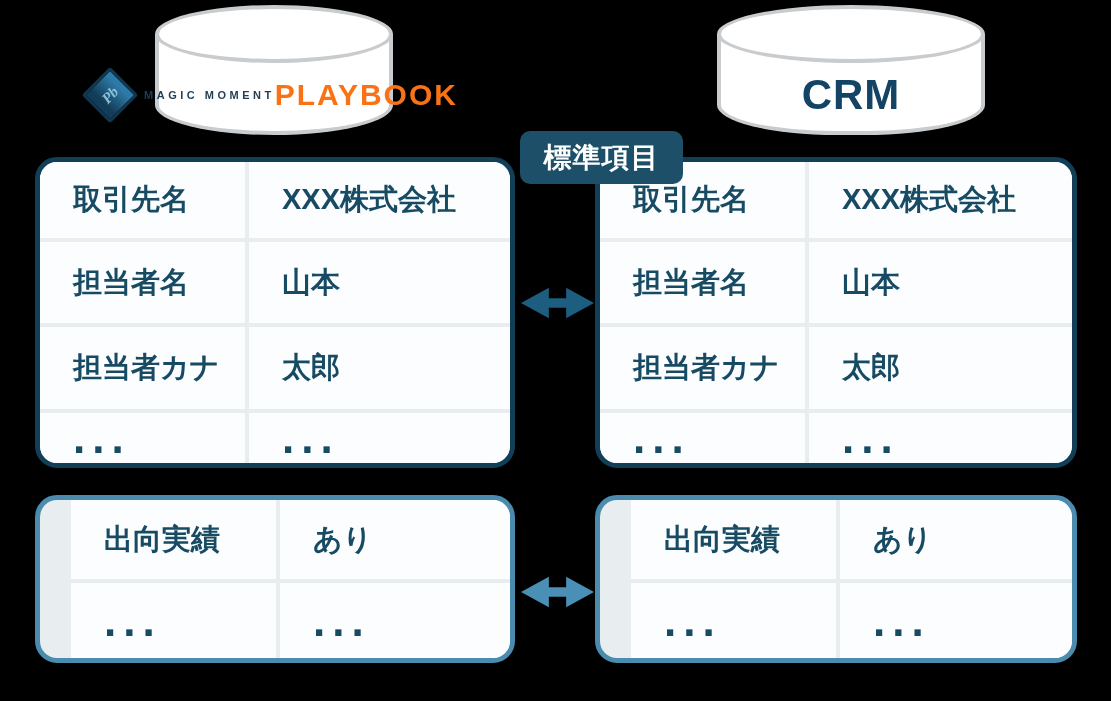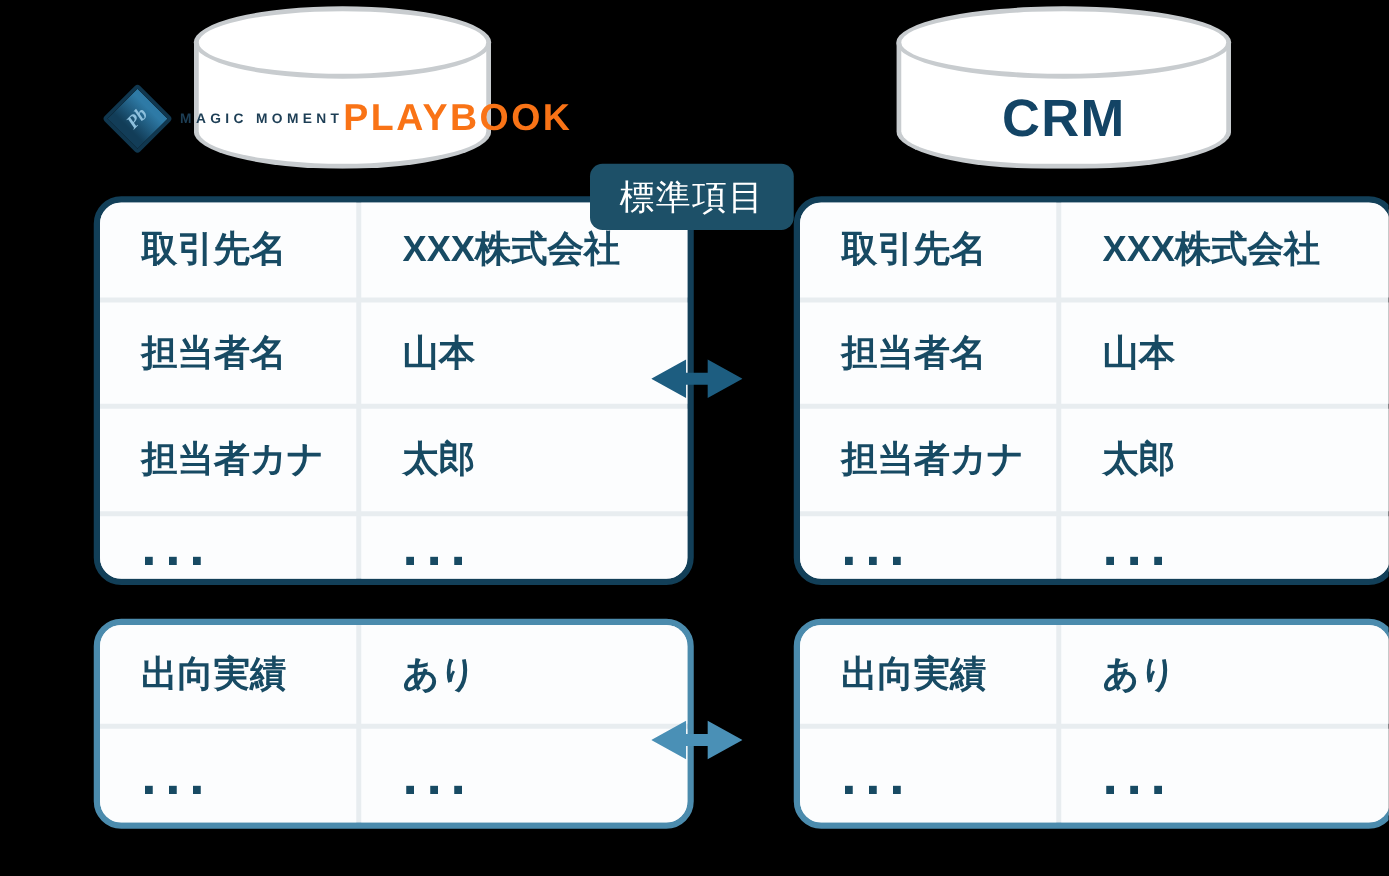--- a/index.html
+++ b/index.html
@@ -47,36 +47,36 @@
   .logo-large {
     font-size:30px; font-weight:bold; letter-spacing:2px; color:#f97316;
     line-height:1.05; white-space:nowrap;
   }
   .crm-label { font-size:42px; font-weight:bold; color:#134465; letter-spacing:1px; }
 
   
   .badge {
     position:absolute; z-index:5; border-radius:10px;
     display:flex; align-items:center; justify-content:center;
-    color:#ffffff; font-weight:normal; white-space:nowrap;
+    color:#ffffff; font-weight:bold; white-space:nowrap;margin-left:48px;
   }
   .badge-standard { left:472px; top:131px; width:163px; height:53px;
                     background:#1d5068; font-size:28px; letter-spacing:1px; }
   .badge-custom   { left:437px; top:639px; width:241px; height:56px;
                     background:#4b8bad; font-size:27px; letter-spacing:1px; }
 
   
   .map-table {
     position:absolute; box-sizing:border-box; z-index:1;
     display:grid; gap:4px; overflow:hidden;
     background:#e8edf0; border-radius:22px;
   }
   .map-table.std  { border:5px solid #123f58; grid-template-rows:76px 81px 82px 1fr; }
-  .map-table.cust { border:5px solid #4b8bad; grid-template-rows:79px 1fr; }
-  .map-table { grid-template-columns:205px 1fr;margin-left:40px; }
+  .map-table.cust { border:5px solid #4b8bad; grid-template-rows:79px 1fr;padding-left:31px; }
+  .map-table { grid-template-columns:205px 1fr; }
 
   .cell {
     background:#fcfdfe; display:flex; align-items:center;
     padding-left:33px; box-sizing:border-box;
     font-size:29px; font-weight:bold; color:#174a63; white-space:nowrap;
   }
   .cell.dots { font-size:44px; letter-spacing:7px; line-height:0; }
 
   
   .sync-arrow { position:absolute; width:73px; height:34px; z-index:2; }

